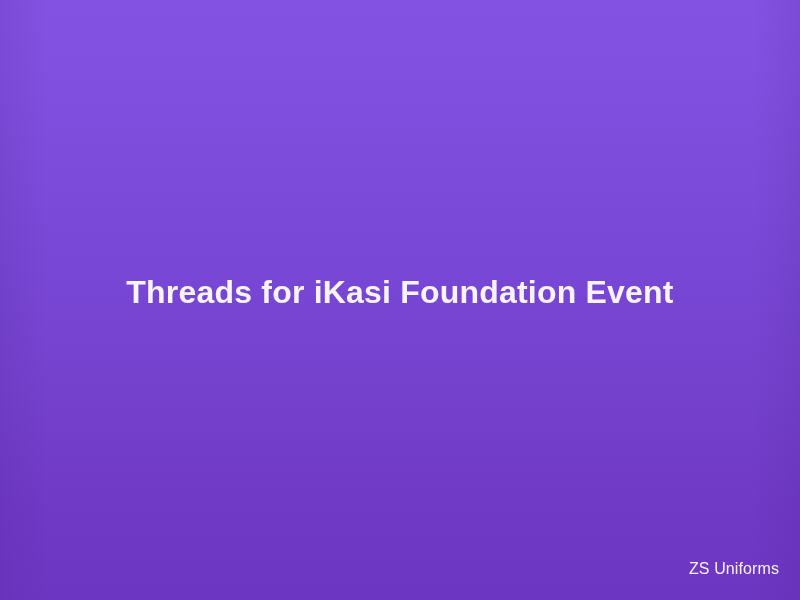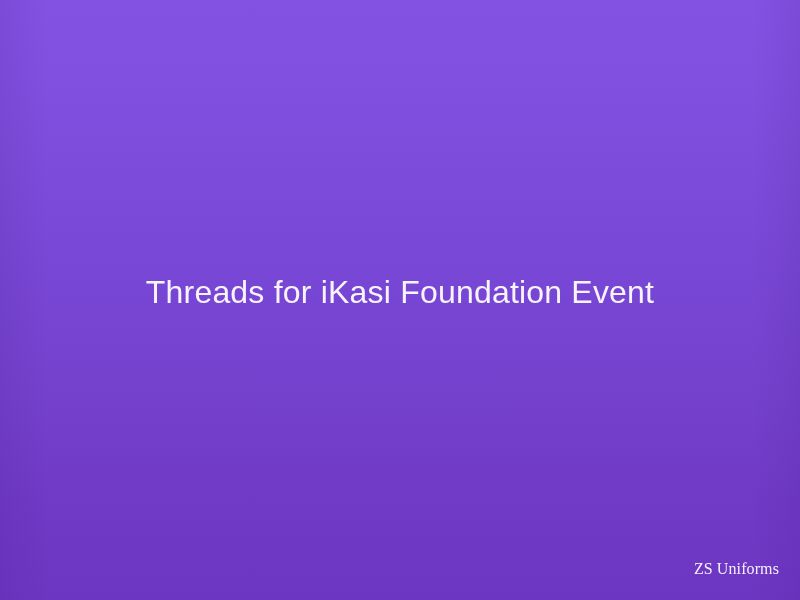--- a/index.html
+++ b/index.html
@@ -57,37 +57,37 @@
     top: 272px;
     text-align: center;
     padding: 0 60px;
     box-sizing: border-box;
   }
 
   .slide-title {
     margin: 0;
     font-family: "Liberation Sans", sans-serif;
     font-size: 32px;
-    font-weight: 400;
+    font-weight: 700;
     line-height: 40px;
     letter-spacing: 0.2px;
     color: #f7f3fb;
     white-space: nowrap;
   }
 
   .footer-block {
     position: absolute;
     right: 21px;
     bottom: 21px;
     text-align: right;
   }
 
   .footer-label {
     margin: 0;
-    font-family: Liberation Serif, serif;
+    font-family: Liberation Sans, sans-serif;
     font-size: 16px;
     font-weight: 400;
     line-height: 20px;
     letter-spacing: 0.1px;
     color: #f6f2fb;
     white-space: nowrap;
   }
 </style>
 </head>
 <body>

